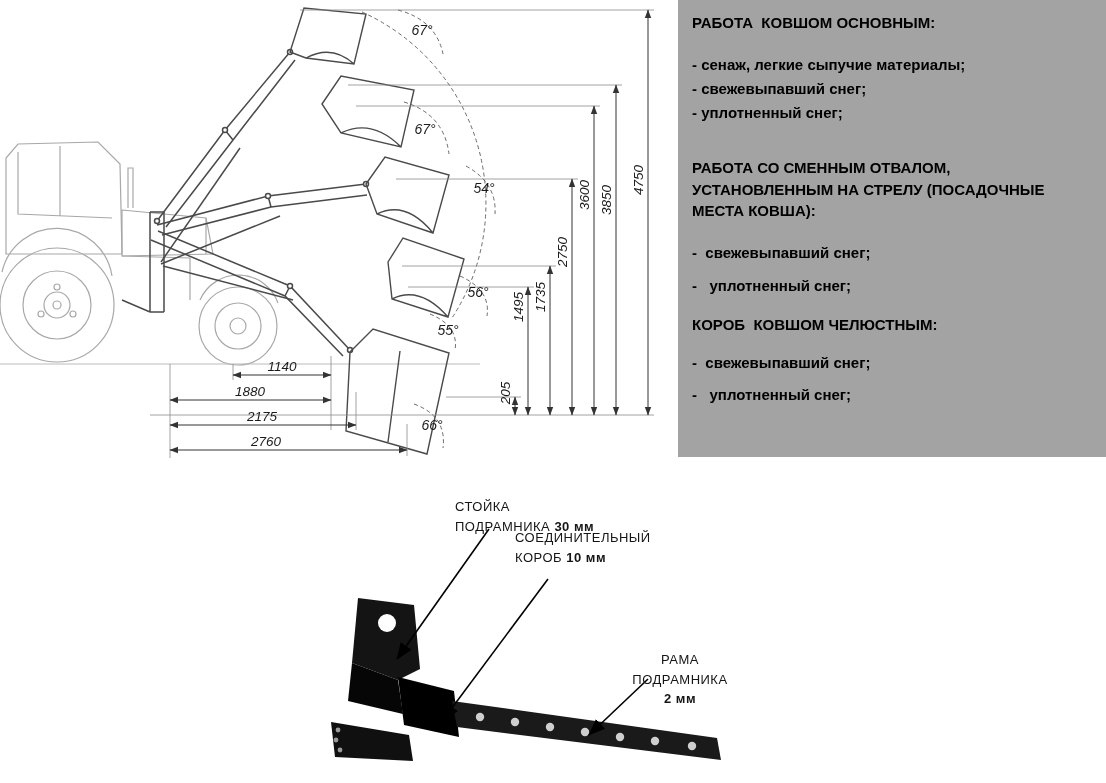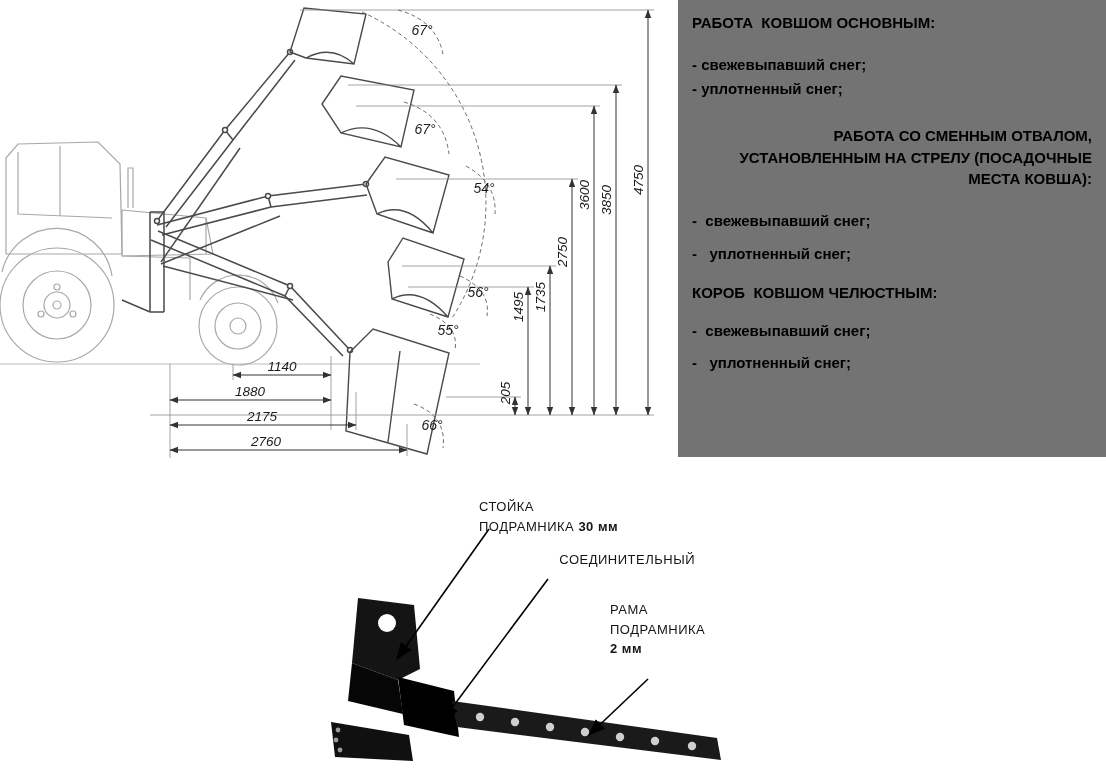--- a/index.html
+++ b/index.html
@@ -7,40 +7,40 @@
   body { background:#ffffff; font-family:"Liberation Sans", sans-serif; }
   .page { position:relative; width:1106px; height:783px; overflow:hidden; background:#ffffff; }
 
   
   .loader-svg { position:absolute; left:0; top:0; }
   .loader-svg text { font-family:"Liberation Sans", sans-serif; font-style:italic; font-size:13.5px; fill:#1c1c1c; }
   .loader-svg text.angle { font-size:14px; }
 
   
   .info-panel { position:absolute; left:678px; top:0; width:428px; height:457px;
-                background:#737373; padding:12px 14px 10px 14px; color:#000; }
+                background:#a3a3a3; padding:12px 14px 10px 14px; color:#000; }
   .ip-heading { font-size:15px; font-weight:700; line-height:1.45; white-space:pre-wrap; }
-  .ip-h2 { margin-top:26px;text-align:right; }
+  .ip-h2 { margin-top:34px; }
   .ip-h3 { margin-top:18px; }
   .ip-items-1 { margin-top:20px; }
   .ip-items-1 .ip-item { margin-bottom:3px; }
   .ip-items-2 { margin-top:20px; }
   .ip-items-2 .ip-item { margin-bottom:12px; }
   .ip-items-3 { margin-top:16px; }
   .ip-items-3 .ip-item { margin-bottom:11px; }
   .ip-item { font-size:15px; font-weight:700; line-height:1.4; white-space:pre-wrap; }
 
   
   .subframe-svg { position:absolute; left:0; top:483px; }
   .sf-label { position:absolute; font-size:13px; letter-spacing:.5px; color:#151515;
               line-height:1.5; font-weight:400; }
   .sf-label .th { font-weight:700; }
-  .sf-label-a { left:455px; top:497px; width:200px; text-align:left;margin-left:24px; }
-  .sf-label-b { left:515px; top:550px; width:180px; text-align:right; }
-  .sf-label-c { left:610px; top:600px; width:140px; text-align:left; }
+  .sf-label-a { left:455px; top:497px; width:200px; text-align:left; }
+  .sf-label-b { left:515px; top:528px; width:180px; text-align:left; }
+  .sf-label-c { left:610px; top:650px; width:140px; text-align:center; }
 </style>
 </head>
 <body>
 
 <div class="page">
 
   <svg class="loader-svg" width="678" height="483" viewBox="0 0 678 483">
     <defs>
       <marker id="dimarrow" markerWidth="9" markerHeight="8" refX="8" refY="4" orient="auto-start-reverse">
         <path d="M0,0.8 L8.5,4 L0,7.2 Z" fill="#333"></path>
@@ -157,20 +157,21 @@
     <text class="angle" x="425" y="134" text-anchor="middle">67°</text>
     <text class="angle" x="484" y="193" text-anchor="middle">54°</text>
     <text class="angle" x="478" y="297" text-anchor="middle">56°</text>
     <text class="angle" x="448" y="335" text-anchor="middle">55°</text>
     <text class="angle" x="432" y="430" text-anchor="middle">66°</text>
   </svg>
 
   <div class="info-panel">
     <div class="ip-heading">РАБОТА  КОВШОМ ОСНОВНЫМ:</div>
     <div class="ip-items ip-items-1">
+      <div class="ip-item">- сенаж, легкие сыпучие материалы;</div>
       <div class="ip-item">- свежевыпавший снег;</div>
       <div class="ip-item">- уплотненный снег;</div>
     </div>
 
     <div class="ip-heading ip-h2">РАБОТА СО СМЕННЫМ ОТВАЛОМ, УСТАНОВЛЕННЫМ НА СТРЕЛУ (ПОСАДОЧНЫЕ МЕСТА КОВША):</div>
     <div class="ip-items ip-items-2">
       <div class="ip-item">-  свежевыпавший снег;</div>
       <div class="ip-item">-   уплотненный снег;</div>
     </div>
 
@@ -219,20 +220,24 @@
   <div class="sf-label sf-label-a">
     <div>СТОЙКА</div>
     <div>
       <span>ПОДРАМНИКА</span>
       <span class="th">30 мм</span>
     </div>
   </div>
 
   <div class="sf-label sf-label-b">
     <div>СОЕДИНИТЕЛЬНЫЙ</div>
+    <div>
+      <span>КОРОБ</span>
+      <span class="th">10 мм</span>
+    </div>
   </div>
 
   <div class="sf-label sf-label-c">
     <div>РАМА</div>
     <div>ПОДРАМНИКА</div>
     <div class="th">2 мм</div>
   </div>
 
 </div>
 

